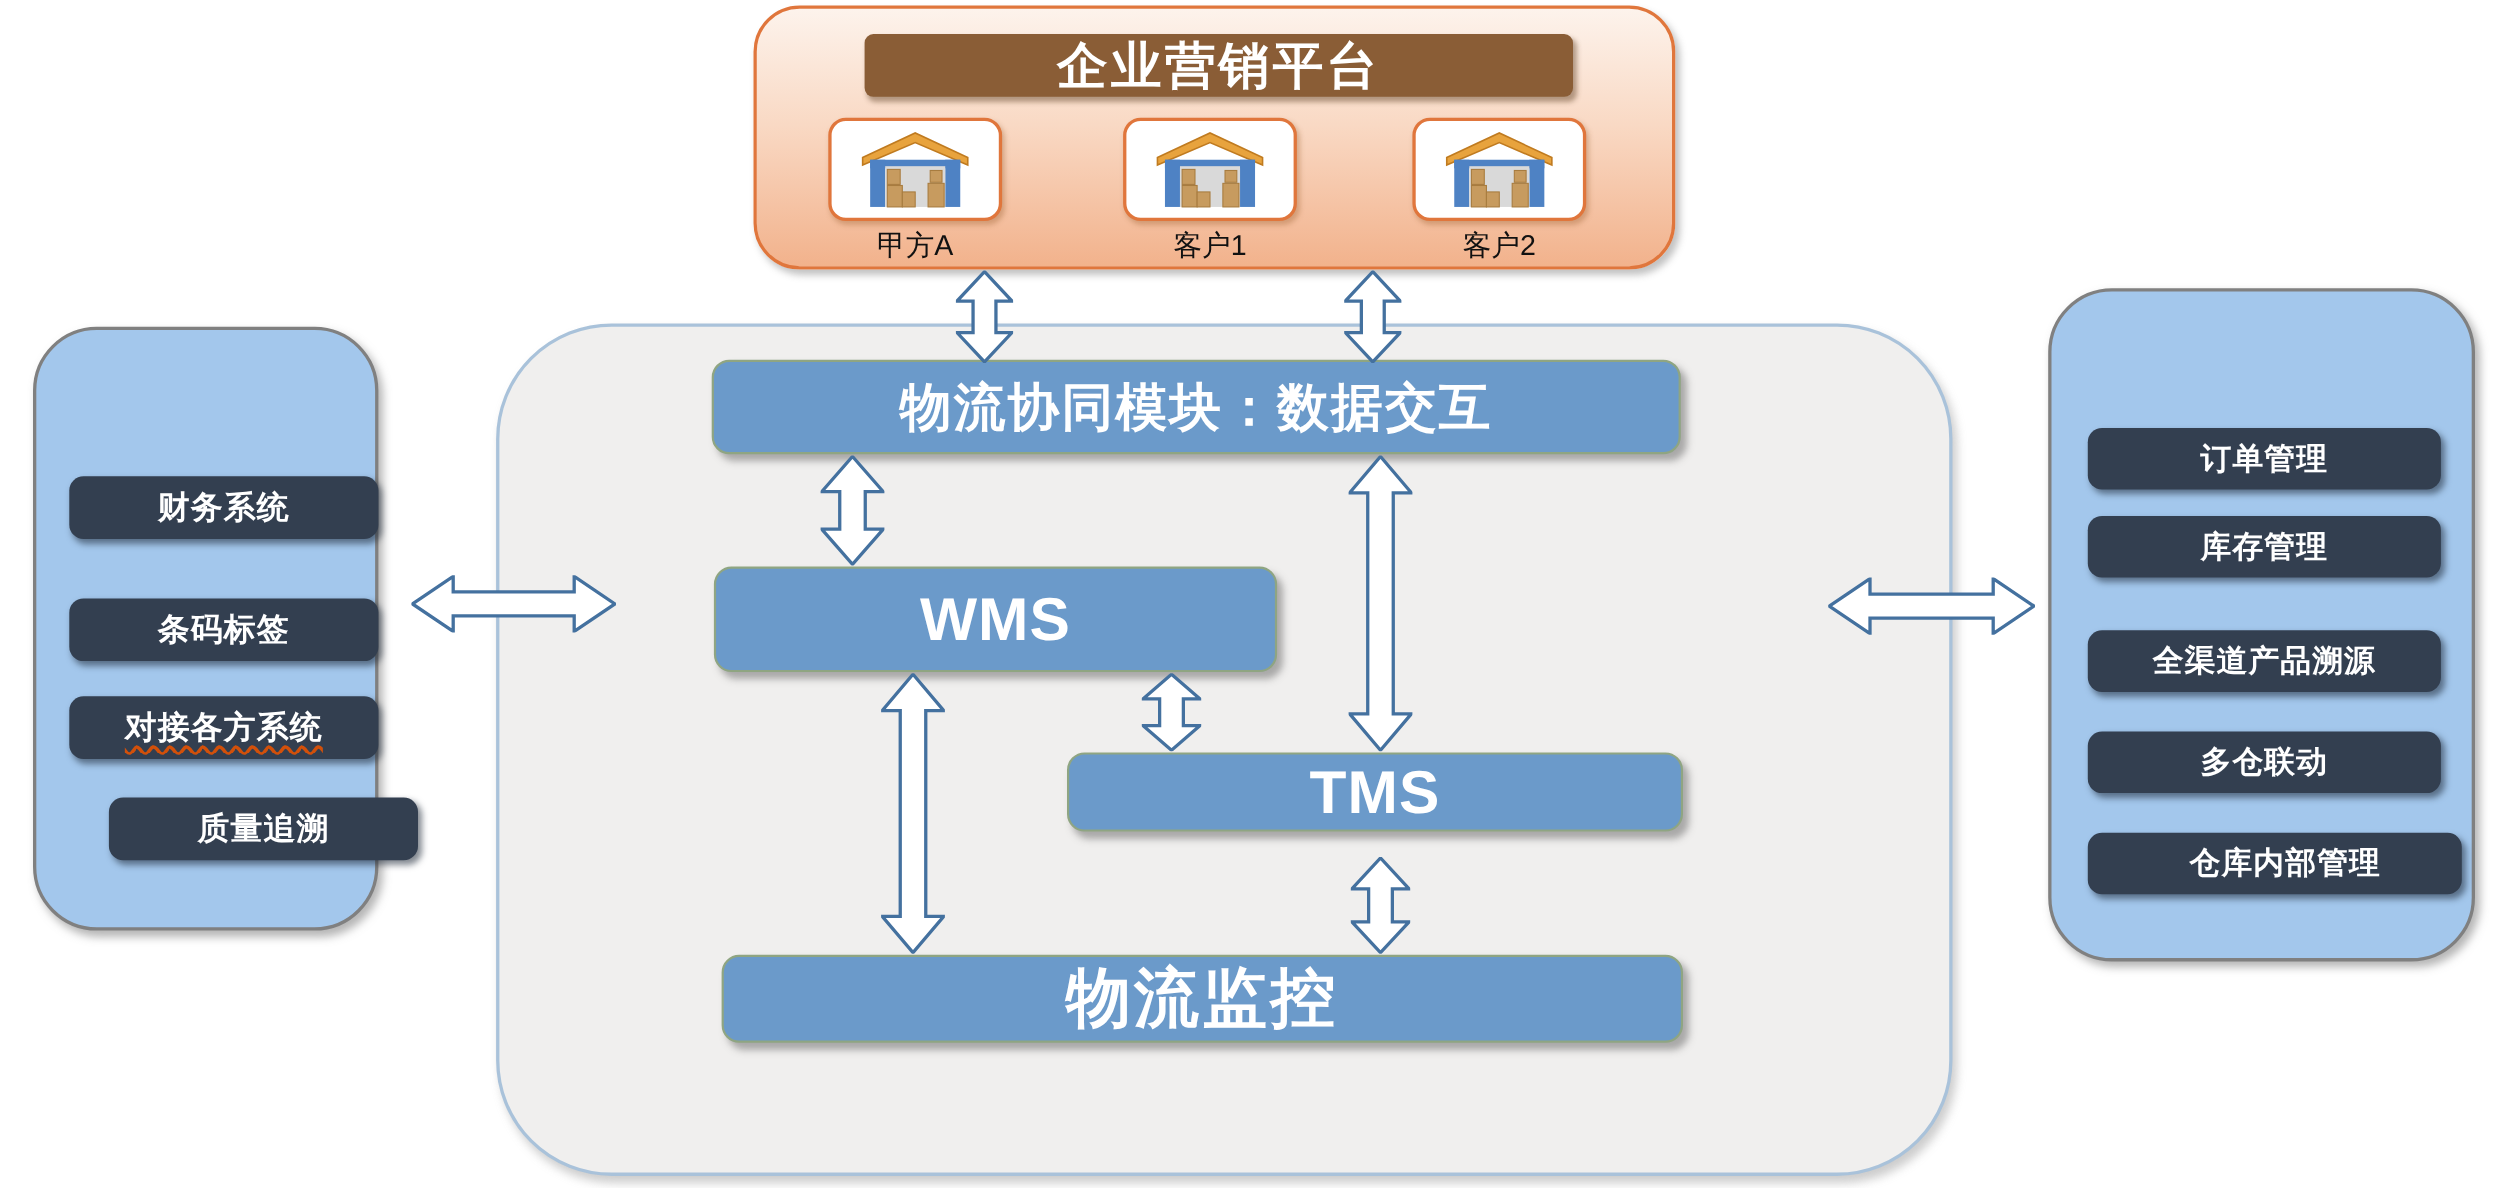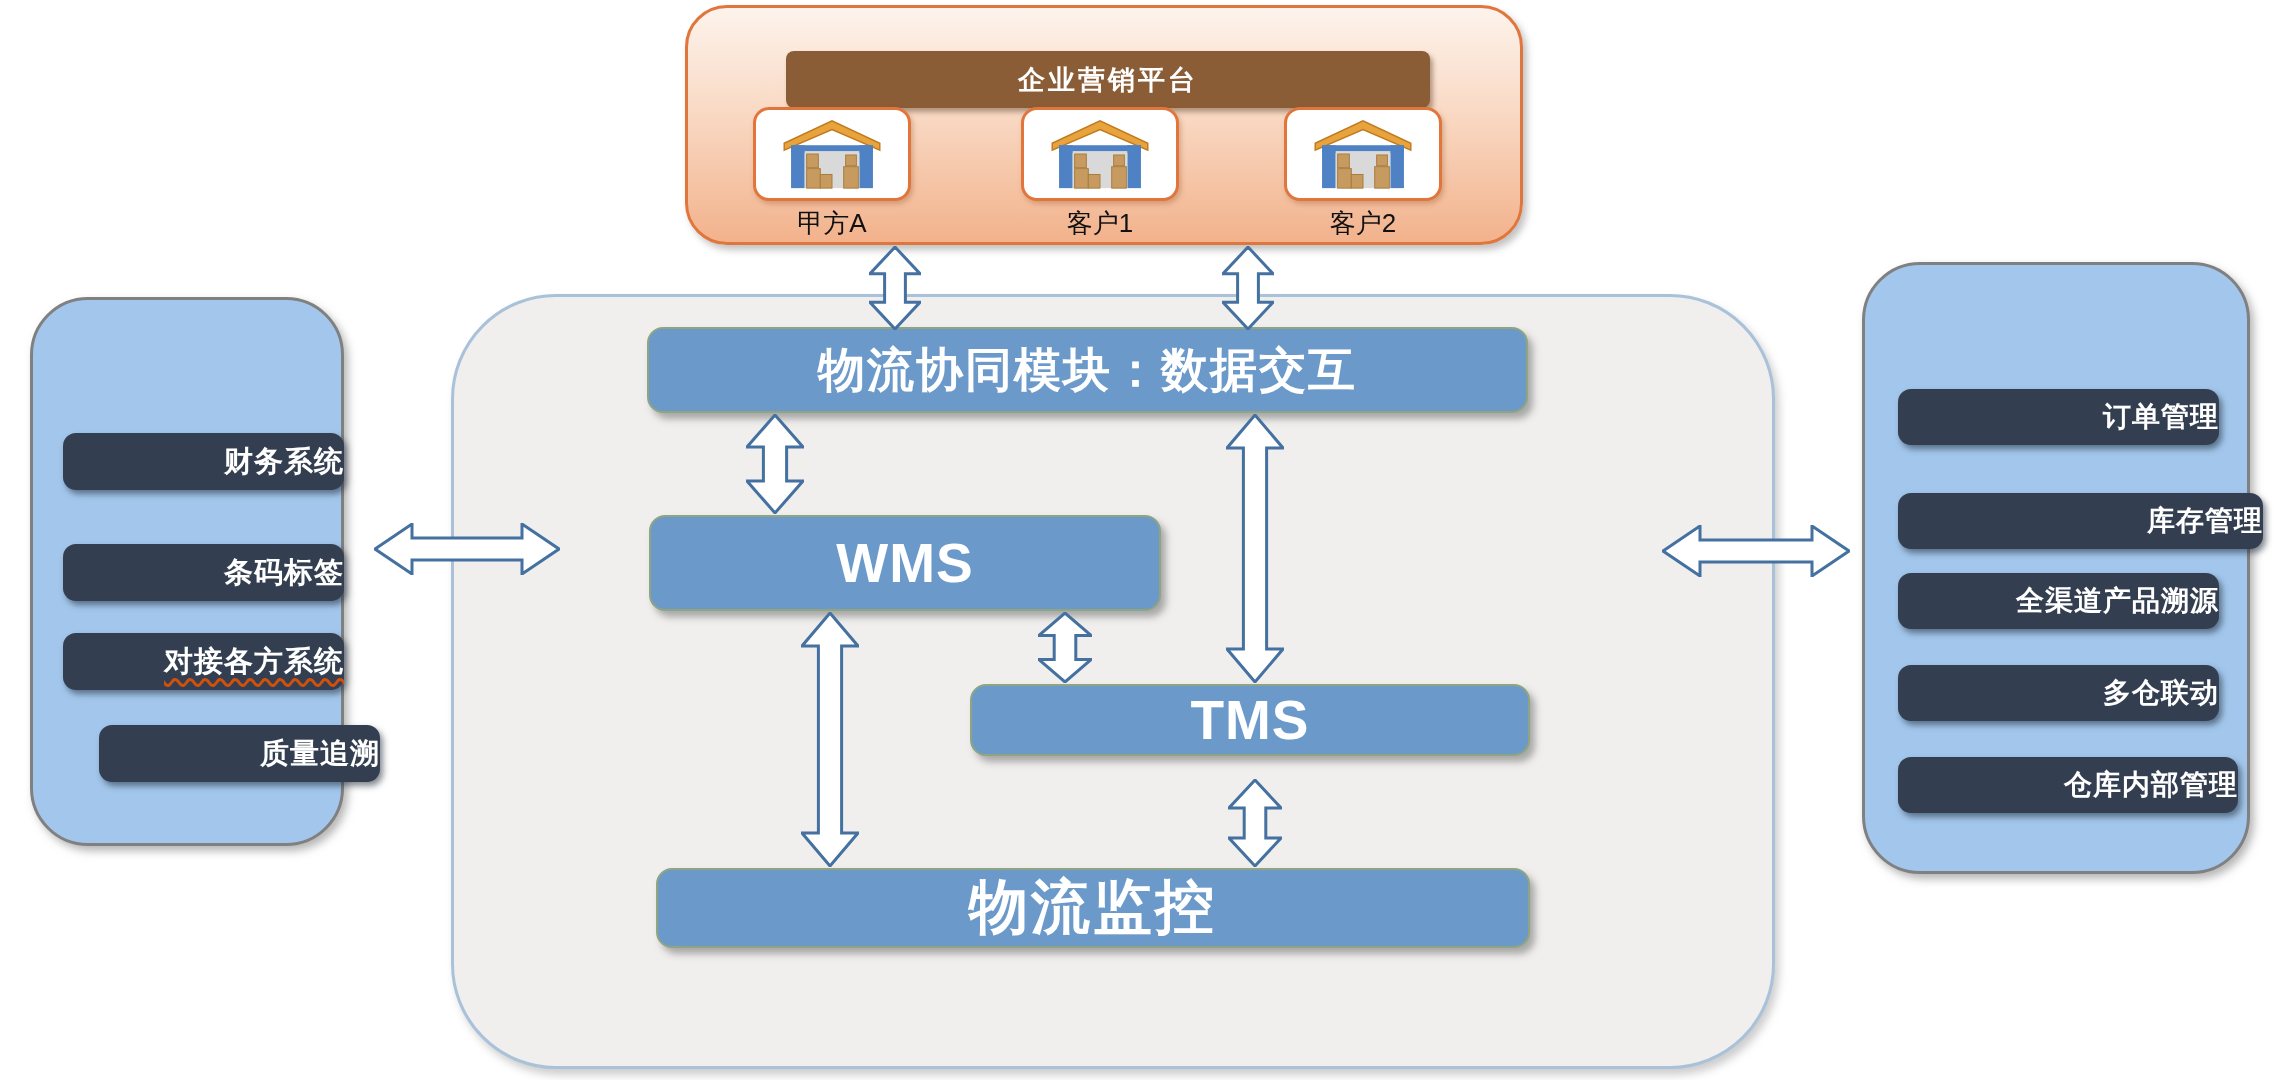--- a/index.html
+++ b/index.html
@@ -13,21 +13,21 @@
     border:3px solid var(--orange-border);border-radius:42px;
     background:linear-gradient(180deg,var(--orange-fill-top) 0%,#f9d9c4 45%,var(--orange-fill-bottom) 100%);
     box-shadow:4px 5px 7px rgba(120,120,120,.45);
     box-sizing:border-box;
   }
   .platform-header{
     position:absolute;left:98px;top:23px;width:644px;height:57px;
     background:var(--brown-header);border-radius:8px;
     box-shadow:3px 4px 5px rgba(90,60,30,.45);
     display:flex;align-items:center;justify-content:center;
-    color:#ffffff;font-size:27px;font-weight:bold;letter-spacing:3px;margin-top:20px;
+    color:#ffffff;font-size:46px;font-weight:bold;letter-spacing:3px;
   }
   .client-card{
     position:absolute;top:99px;width:158px;height:94px;background:#ffffff;
     border:3px solid var(--orange-border);border-radius:16px;
     box-shadow:2px 3px 5px rgba(150,90,40,.35);
     display:flex;align-items:center;justify-content:center;box-sizing:border-box;
   }
   .client-label{
     position:absolute;top:198px;width:158px;text-align:center;
     color:#111111;font-size:26px;
@@ -36,21 +36,21 @@
   .side-panel{
     position:absolute;background:var(--panel-blue);
     border:3px solid var(--panel-border);border-radius:58px;
     box-shadow:4px 5px 8px rgba(110,110,110,.5);box-sizing:border-box;
   }
   #left-panel{left:30px;top:297px;width:314px;height:549px;}
   #right-panel{left:1862px;top:262px;width:388px;height:612px;}
   .dark-btn{
     position:absolute;height:57px;background:var(--dark-button);
     border-radius:13px;box-shadow:3px 4px 6px rgba(30,40,55,.55);
-    display:flex;align-items:center;justify-content:flex-end;
+    display:flex;align-items:center;justify-content:center;
     color:#ffffff;font-weight:bold;font-size:29px;letter-spacing:1px;
   }
   #left-panel .dark-btn{left:30px;width:281px;}
   #right-panel .dark-btn{left:33px;width:321px;height:56px;font-size:28px;}
   .squiggle{
     text-decoration-line:underline;text-decoration-style:wavy;
     text-decoration-color:var(--squiggle);text-decoration-thickness:2.5px;
     text-underline-offset:7px;
   }
   
@@ -147,21 +147,21 @@
     </div>
     <div class="dark-btn" style="top:425px;margin-left:36px;">
       <span>质量追溯</span>
     </div>
   </div>
 
   <div id="right-panel" class="side-panel">
     <div class="dark-btn" style="top:124px;">
       <span>订单管理</span>
     </div>
-    <div class="dark-btn" style="top:228px;padding-left:44px;">
+    <div class="dark-btn" style="top:204px;">
       <span>库存管理</span>
     </div>
     <div class="dark-btn" style="top:308px;">
       <span>全渠道产品溯源</span>
     </div>
     <div class="dark-btn" style="top:400px;">
       <span>多仓联动</span>
     </div>
     <div class="dark-btn" style="top:492px;padding-left:19px;">
       <span>仓库内部管理</span>

